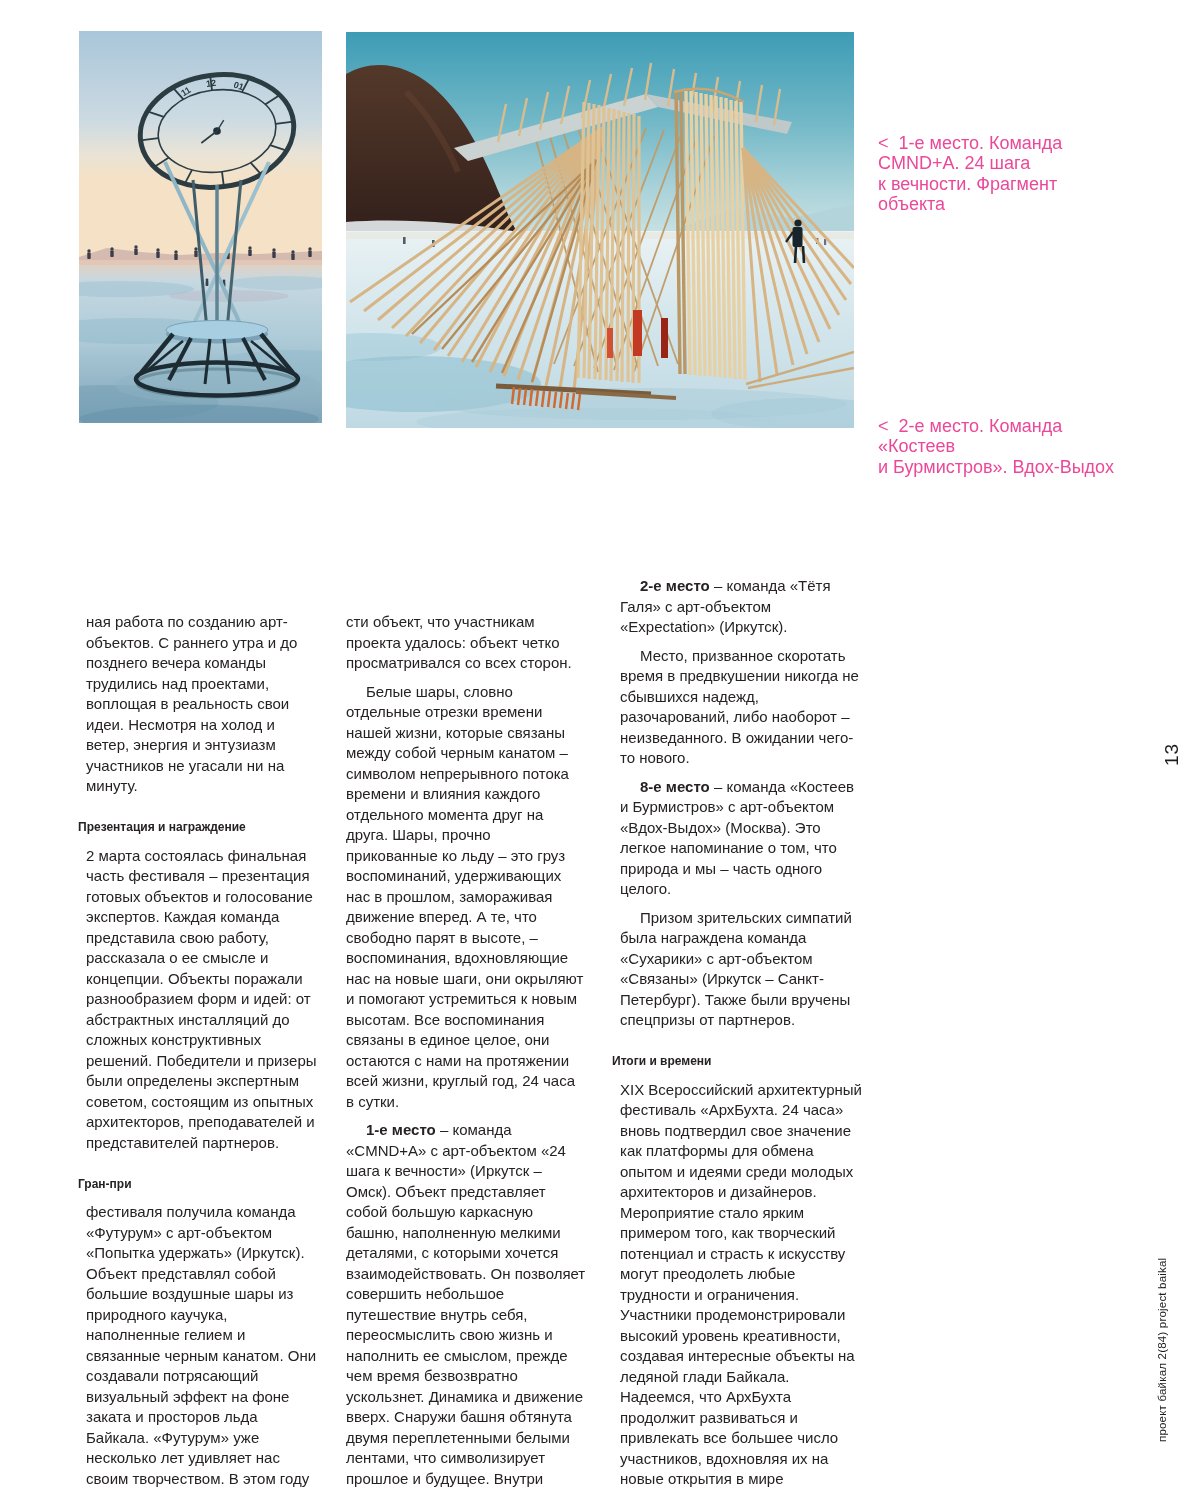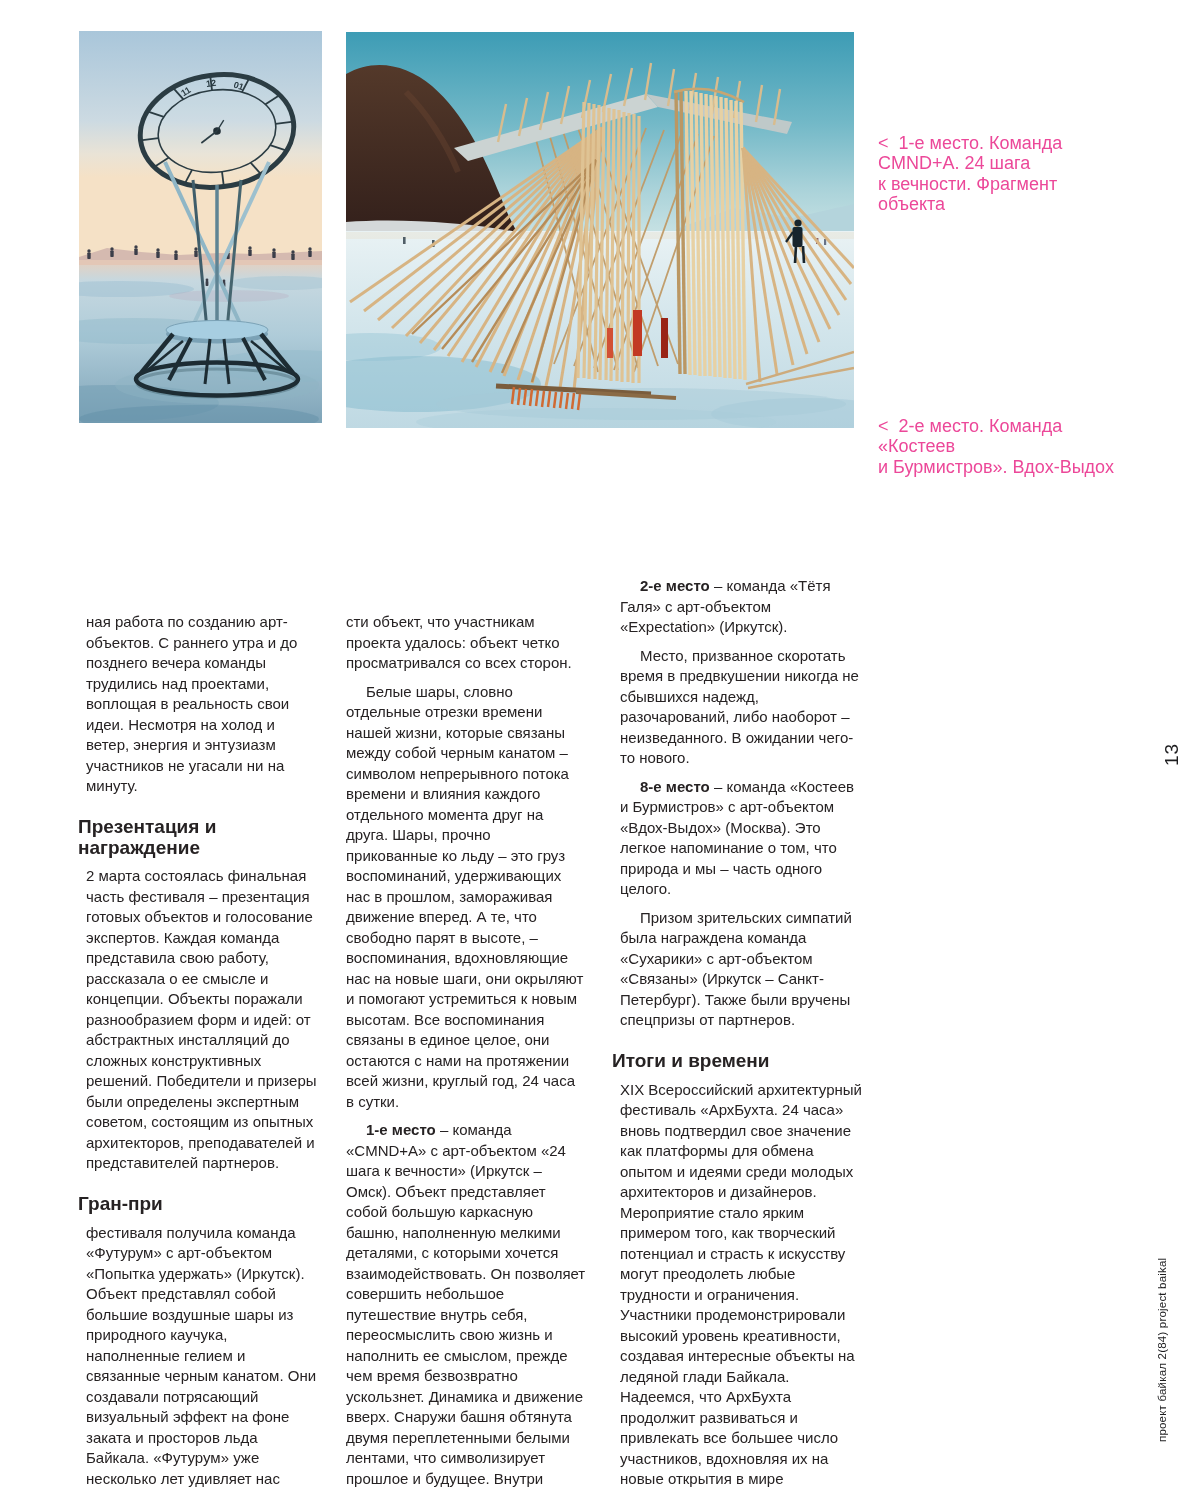--- a/index.html
+++ b/index.html
@@ -19,21 +19,21 @@
   }
   .cap1 { top:112px; } .cap2 { top:345px; } .cap3 { top:395px; }
   .caption .mark { margin-right:10px; }
 
   .col { position:absolute; font-size:15px; line-height:20.5px; }
   .col-1 { left:78px;  top:604px; width:252px; }
   .col-2 { left:338px; top:604px; width:256px; }
   .col-3 { left:612px; top:568px; width:258px; }
   .col p { margin:8px; }
   .col p.indent { text-indent:20px; }
-  .col h3.h { font-size:19px; font-weight:bold; margin-top:20.5px; }
+  .col h3.h { font-size:12px; font-weight:bold; margin-top:20.5px; }
   .col b { font-weight:bold; }
 
   .vtext {
     position:absolute; white-space:nowrap;
     transform-origin:0 0; transform:rotate(-90deg);
   }
   .page-num { left:1161px; top:766px; font-size:19px; letter-spacing:1px; color:#1d1d1f; }
   .journal  { left:1156px; top:1442px; font-size:11.5px; letter-spacing:0.2px; color:#1d1d1f; }
 </style>
 </head>

